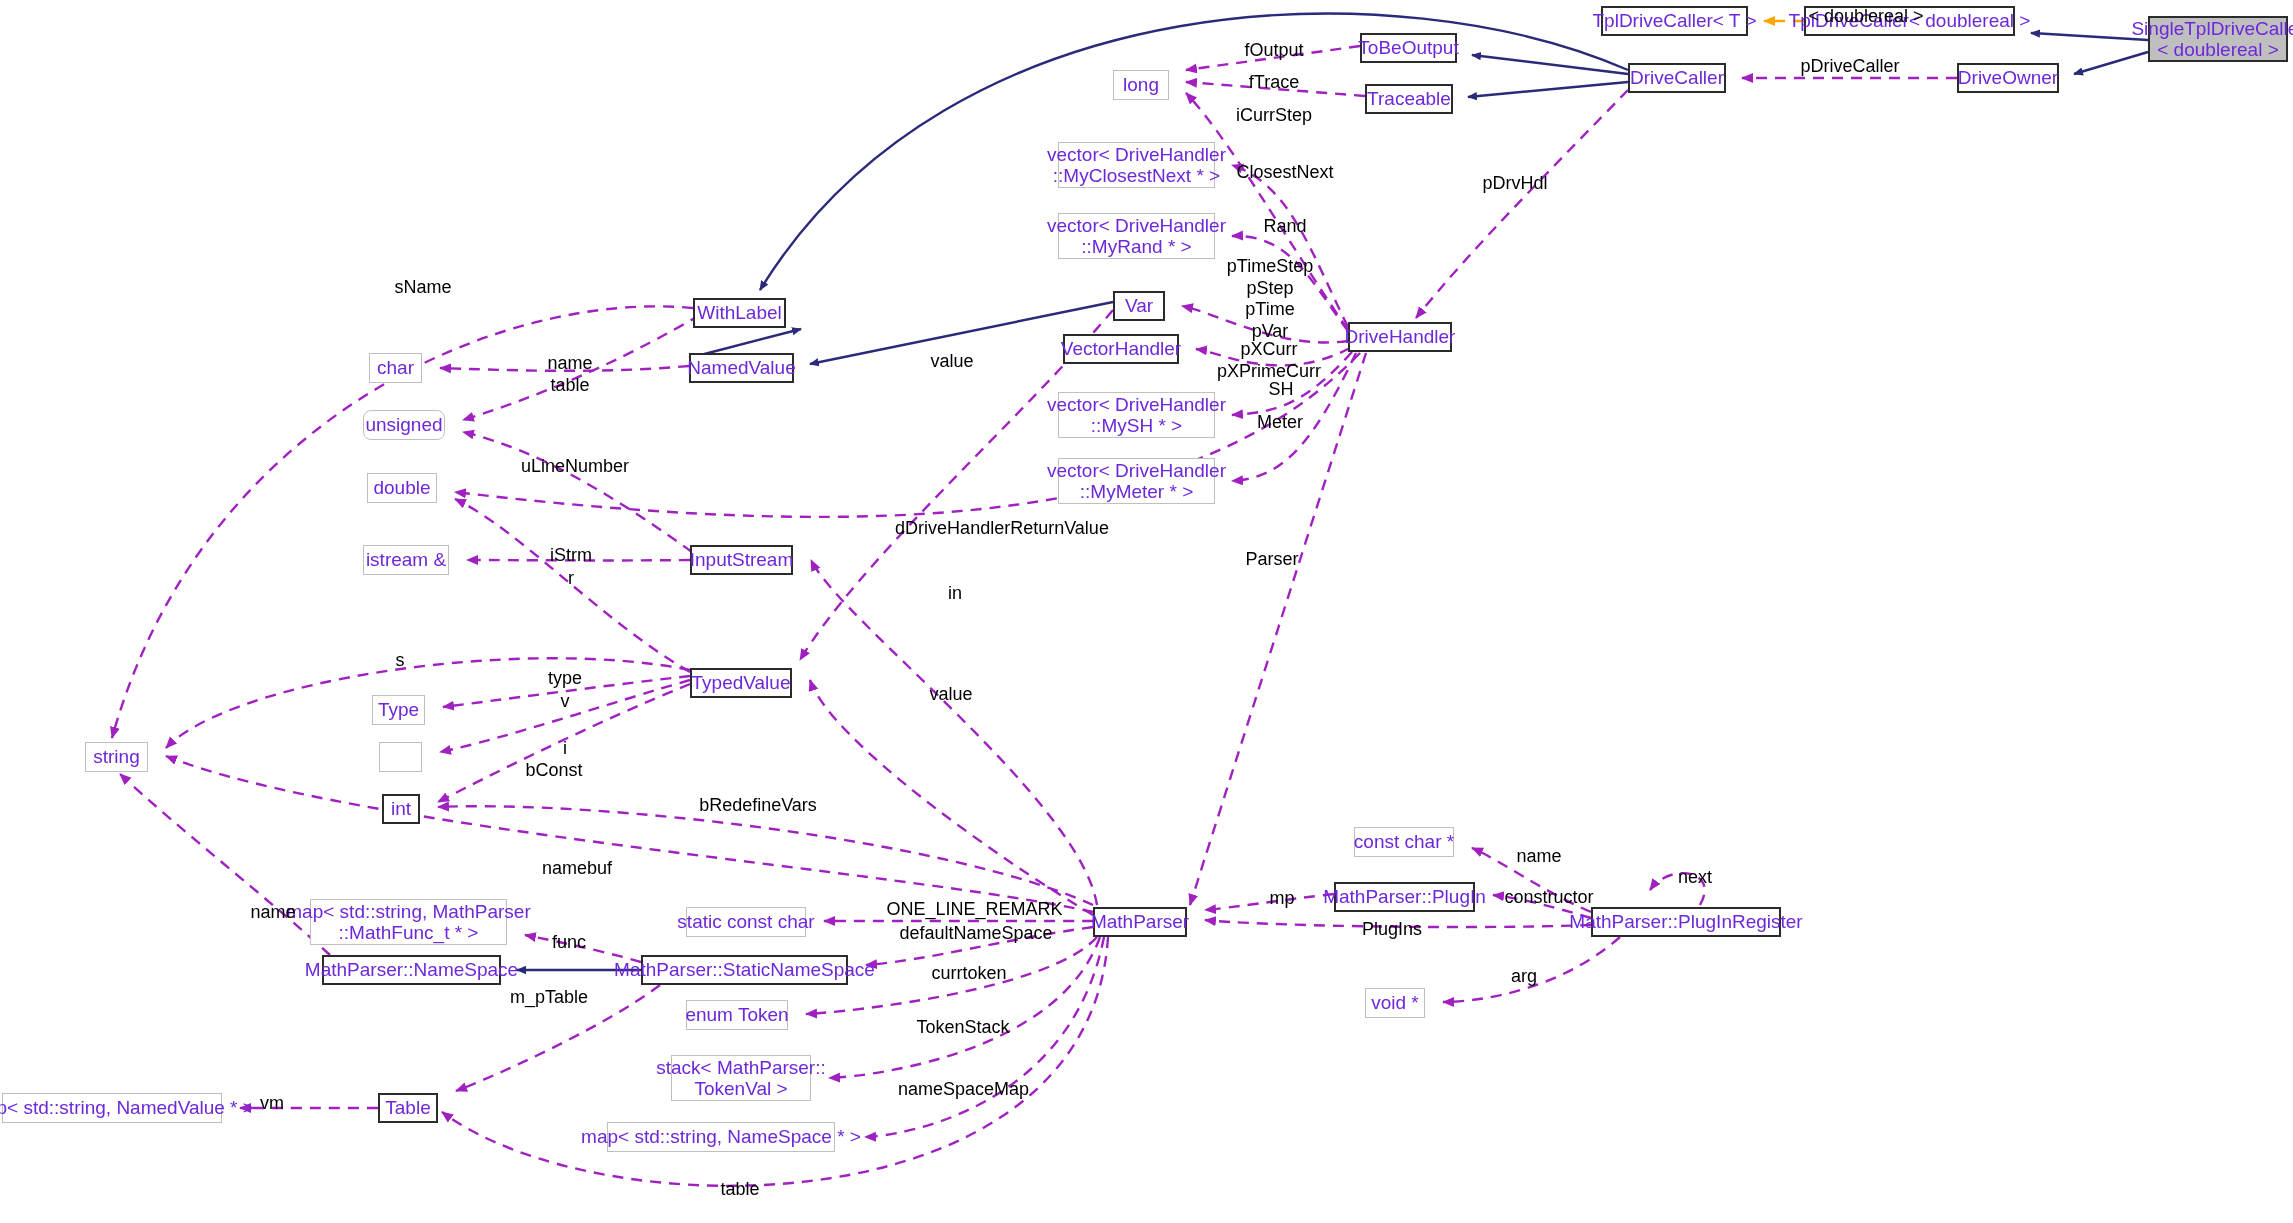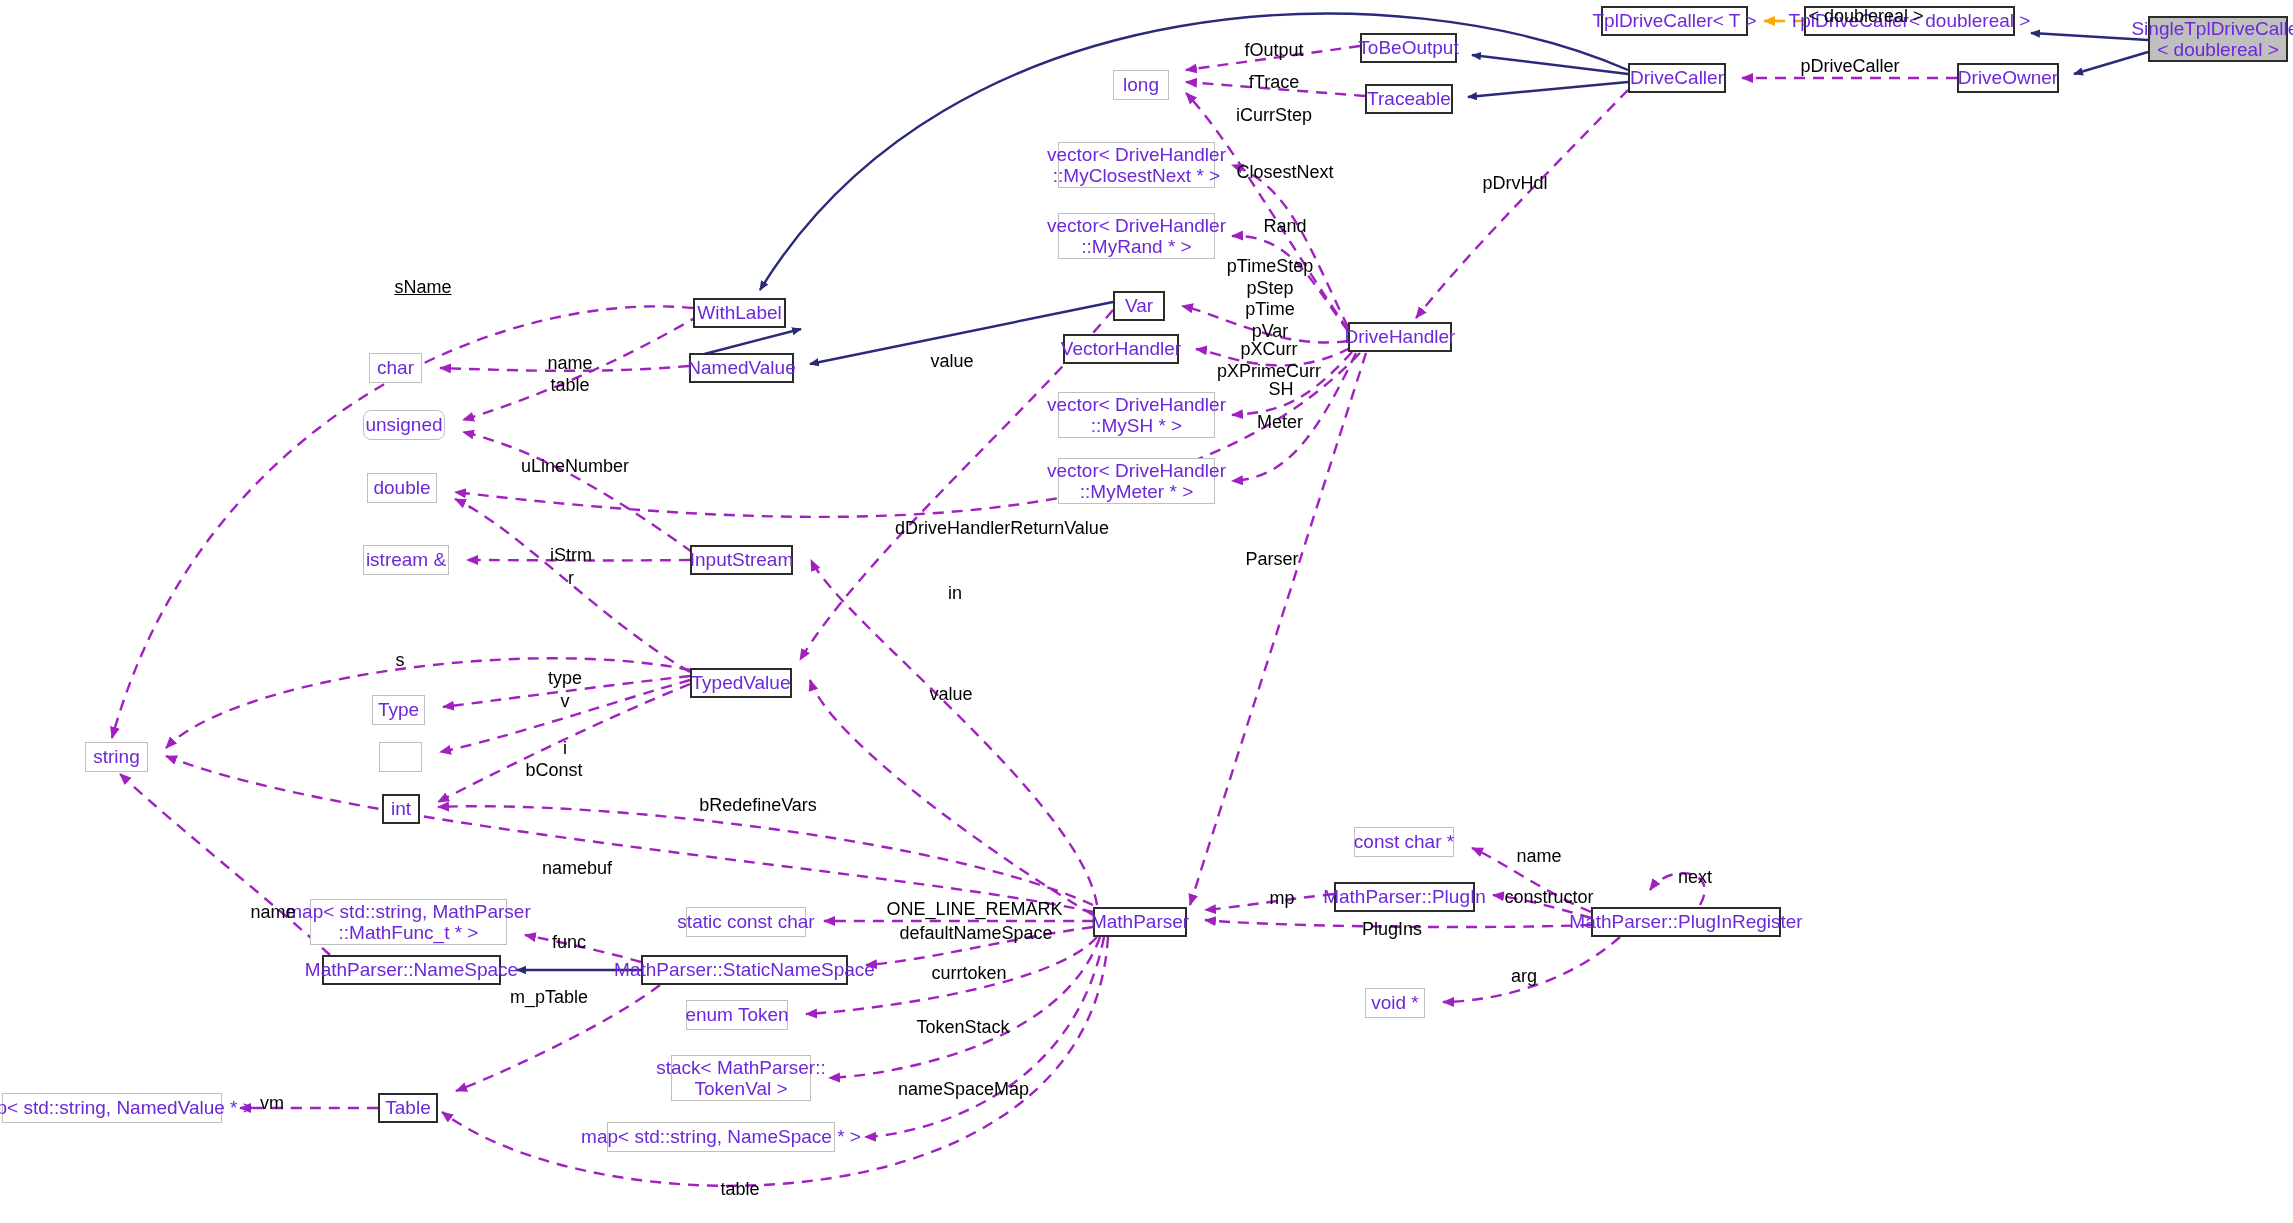--- a/index.html
+++ b/index.html
@@ -256,21 +256,21 @@
       <div class="edge-label" style="left: 1229px; top: 162px; width: 112px;">ClosestNext</div>
       <div class="edge-label" style="left: 1252px; top: 216px; width: 66px;">Rand</div>
       <div class="edge-label" style="left: 1216px; top: 256px; width: 108px;">pTimeStep
 pStep
 pTime
 pVar</div>
       <div class="edge-label" style="left: 1210px; top: 339px; width: 118px;">pXCurr
 pXPrimeCurr</div>
       <div class="edge-label" style="left: 1256px; top: 379px; width: 50px;">SH</div>
       <div class="edge-label" style="left: 1247px; top: 412px; width: 66px;">Meter</div>
-      <div class="edge-label" style="left: 378px; top: 277px; width: 90px; text-decoration: underline;">sName</div>
+      <div class="edge-label" style="left: 378px; top: 277px; width: 90px;">sName</div>
       <div class="edge-label" style="left: 530px; top: 353px; width: 80px;">name</div>
       <div class="edge-label" style="left: 530px; top: 375px; width: 80px;">table</div>
       <div class="edge-label" style="left: 914px; top: 351px; width: 76px;">value</div>
       <div class="edge-label" style="left: 505px; top: 456px; width: 140px;">uLineNumber</div>
       <div class="edge-label" style="left: 872px; top: 518px; width: 260px;">dDriveHandlerReturnValue</div>
       <div class="edge-label" style="left: 533px; top: 545px; width: 76px;">iStrm</div>
       <div class="edge-label" style="left: 533px; top: 568px; width: 76px;">r</div>
       <div class="edge-label" style="left: 1232px; top: 549px; width: 80px;">Parser</div>
       <div class="edge-label" style="left: 930px; top: 583px; width: 50px;">in</div>
       <div class="edge-label" style="left: 380px; top: 650px; width: 40px;">s</div>

